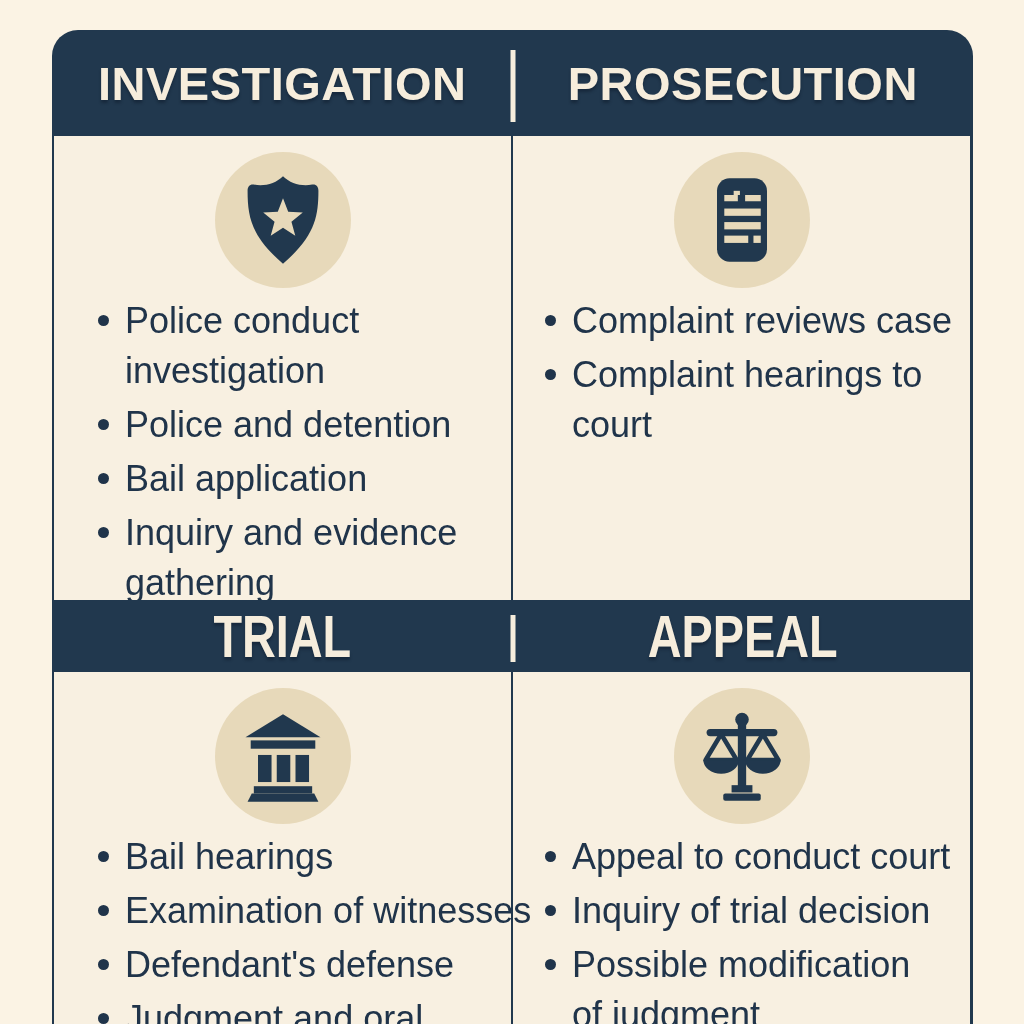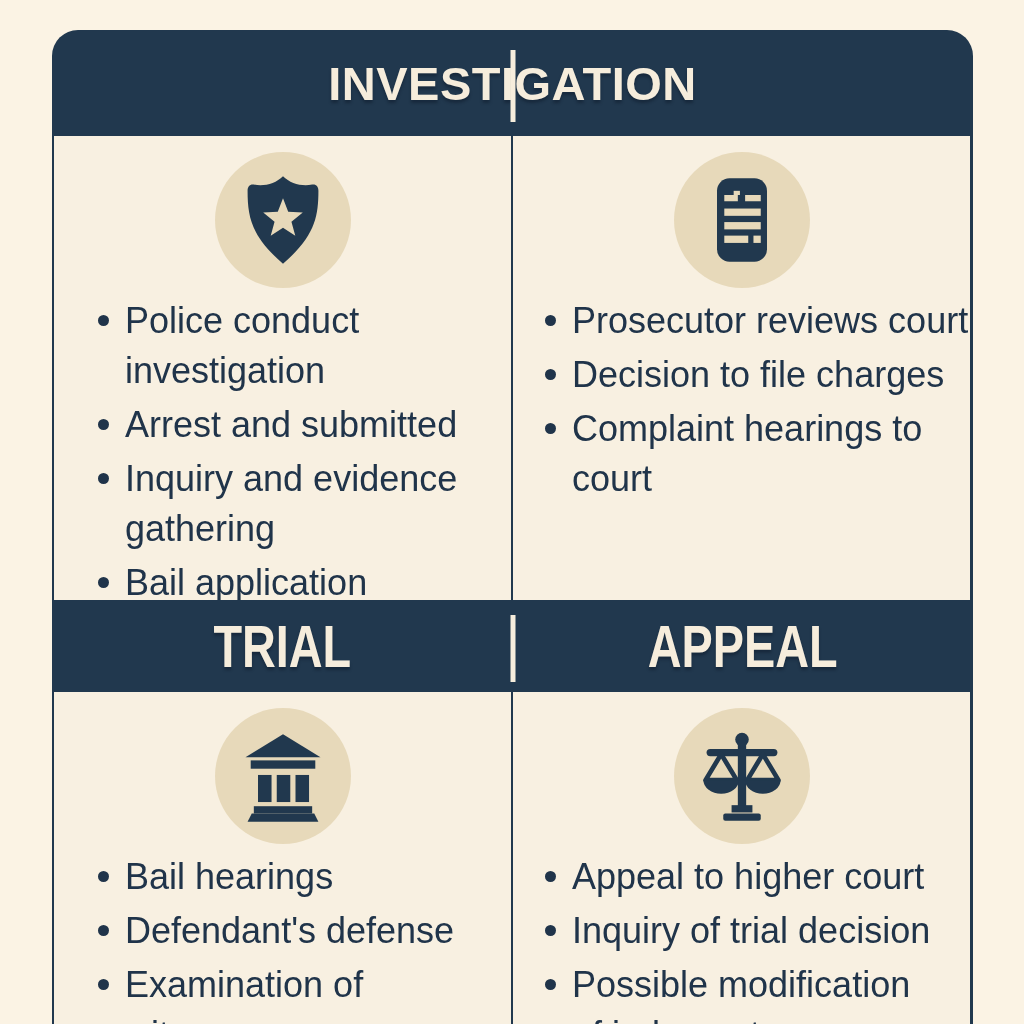--- a/index.html
+++ b/index.html
@@ -9,21 +9,21 @@
   *{box-sizing:content-box;}
   html,body{margin:0;padding:0;}
   body{
     width:1024px;height:1024px;overflow:hidden;position:relative;
     background:var(--page-bg);
     font-family:"Liberation Sans",sans-serif;
   }
   .card{position:absolute;left:52px;top:30px;width:921px;}
   .band{position:relative;background:var(--navy);display:flex;}
   .band-top{height:106px;border-radius:26px 26px 0 0;}
-  .band-mid{height:92px;}
+  .band-mid{height:72px;}
   .hcell{flex:1;display:flex;align-items:center;justify-content:center;overflow:hidden;}
   .band-divider{position:absolute;left:50%;transform:translateX(-50%);width:5px;background:var(--cream-line);}
   .band-top .band-divider{top:20px;bottom:14px;}
   .band-mid .band-divider{top:15px;bottom:10px;}
   .title{
     color:var(--title);font-weight:bold;font-size:47px;letter-spacing:.5px;
     text-shadow:0 3px 3px rgba(10,20,35,.4);white-space:nowrap;
   }
   .title-condensed{
     font-size:60px;letter-spacing:0;display:inline-block;
@@ -55,56 +55,58 @@
 </style>
 </head>
 <body>
 
 <div class="card">
 
   <div class="band band-top">
     <div class="hcell">
       <span class="title">INVESTIGATION</span>
     </div>
+    <div class="hcell">
+      <span class="title">PROSECUTION</span>
+    </div>
     <div class="band-divider"></div>
   </div>
 
   <div class="brow row-1">
 
     <div class="cell sec-investigation">
       <div class="icon-circle">
         <svg width="100" height="100" viewBox="0 0 96 96">
           <path fill="#21384e" d="M48 6 C55 13 66 16 76 14 C80 13.5 82 16 82 20 C82 46 78 64 48 90 C18 64 14 46 14 20 C14 16 16 13.5 20 14 C30 16 41 13 48 6 Z"></path>
           <polygon fill="#e7d9ba" points="48,27 53,40.1 67,40.8 56.1,49.6 59.8,63.2 48,55.5 36.2,63.2 39.9,49.6 29,40.8 43,40.1"></polygon>
         </svg>
       </div>
       <ul class="bullets">
         <li>Police conduct investigation</li>
-        <li>Arrest and submitted</li>
+        <li>Police and detention</li>
+        <li>Bail application</li>
         <li>Inquiry and evidence gathering</li>
-        <li>Bail application</li>
       </ul>
     </div>
 
     <div class="cell sec-prosecution">
       <div class="icon-circle">
         <svg width="100" height="100" viewBox="0 0 96 96">
           <rect x="24" y="8" width="48" height="80" rx="12" fill="#21384e"></rect>
           <rect x="31" y="24" width="13" height="6" fill="#e7d9ba"></rect>
           <rect x="40" y="20" width="6" height="4" fill="#e7d9ba"></rect>
           <rect x="51" y="24" width="15" height="6" fill="#e7d9ba"></rect>
           <rect x="31" y="37" width="35" height="7" fill="#e7d9ba"></rect>
           <rect x="31" y="50" width="35" height="7" fill="#e7d9ba"></rect>
           <rect x="31" y="63" width="23" height="7" fill="#e7d9ba"></rect>
           <rect x="59" y="63" width="7" height="7" fill="#e7d9ba"></rect>
         </svg>
       </div>
       <ul class="bullets">
-        <li>Prosecutor reviews court</li>
-        <li>Decision to file charges</li>
+        <li>Complaint reviews case</li>
         <li>Complaint hearings to court</li>
       </ul>
     </div>
 
   </div>
 
   <div class="band band-mid">
     <div class="hcell">
       <span class="title title-condensed">TRIAL</span>
     </div>
@@ -123,41 +125,41 @@
           <rect x="17" y="33" width="62" height="8" fill="#21384e"></rect>
           <rect x="24" y="47" width="13" height="26" fill="#21384e"></rect>
           <rect x="42" y="47" width="13" height="26" fill="#21384e"></rect>
           <rect x="60" y="47" width="13" height="26" fill="#21384e"></rect>
           <rect x="20" y="77" width="56" height="7" fill="#21384e"></rect>
           <path fill="#21384e" d="M14 92 L18 84 L78 84 L82 92 Z"></path>
         </svg>
       </div>
       <ul class="bullets">
         <li>Bail hearings</li>
+        <li>Examination of witnesses</li>
         <li>Defendant's defense</li>
-        <li>Examination of witnesses</li>
         <li>Judgment and oral</li>
       </ul>
     </div>
 
     <div class="cell sec-appeal">
       <div class="icon-circle">
         <svg width="100" height="100" viewBox="0 0 96 96">
           <circle cx="48" cy="13" r="6.5" fill="#21384e"></circle>
           <rect x="44" y="13" width="8" height="65" rx="2" fill="#21384e"></rect>
           <rect x="14" y="22" width="68" height="7" rx="3.5" fill="#21384e"></rect>
           <path d="M28 27 L13 52 L43 52 Z" fill="none" stroke="#21384e" stroke-width="4.5" stroke-linejoin="round"></path>
           <path d="M11 52 a17 13 0 0 0 34 0 Z" fill="#21384e"></path>
           <path d="M68 27 L53 52 L83 52 Z" fill="none" stroke="#21384e" stroke-width="4.5" stroke-linejoin="round"></path>
           <path d="M51 52 a17 13 0 0 0 34 0 Z" fill="#21384e"></path>
           <rect x="38" y="76" width="20" height="7" fill="#21384e"></rect>
           <rect x="30" y="84" width="36" height="7" rx="2" fill="#21384e"></rect>
         </svg>
       </div>
       <ul class="bullets">
-        <li>Appeal to higher court</li>
+        <li>Appeal to conduct court</li>
         <li>Inquiry of trial decision</li>
         <li>Possible modification of judgment</li>
       </ul>
     </div>
 
   </div>
 </div>
 
 </body></html>

